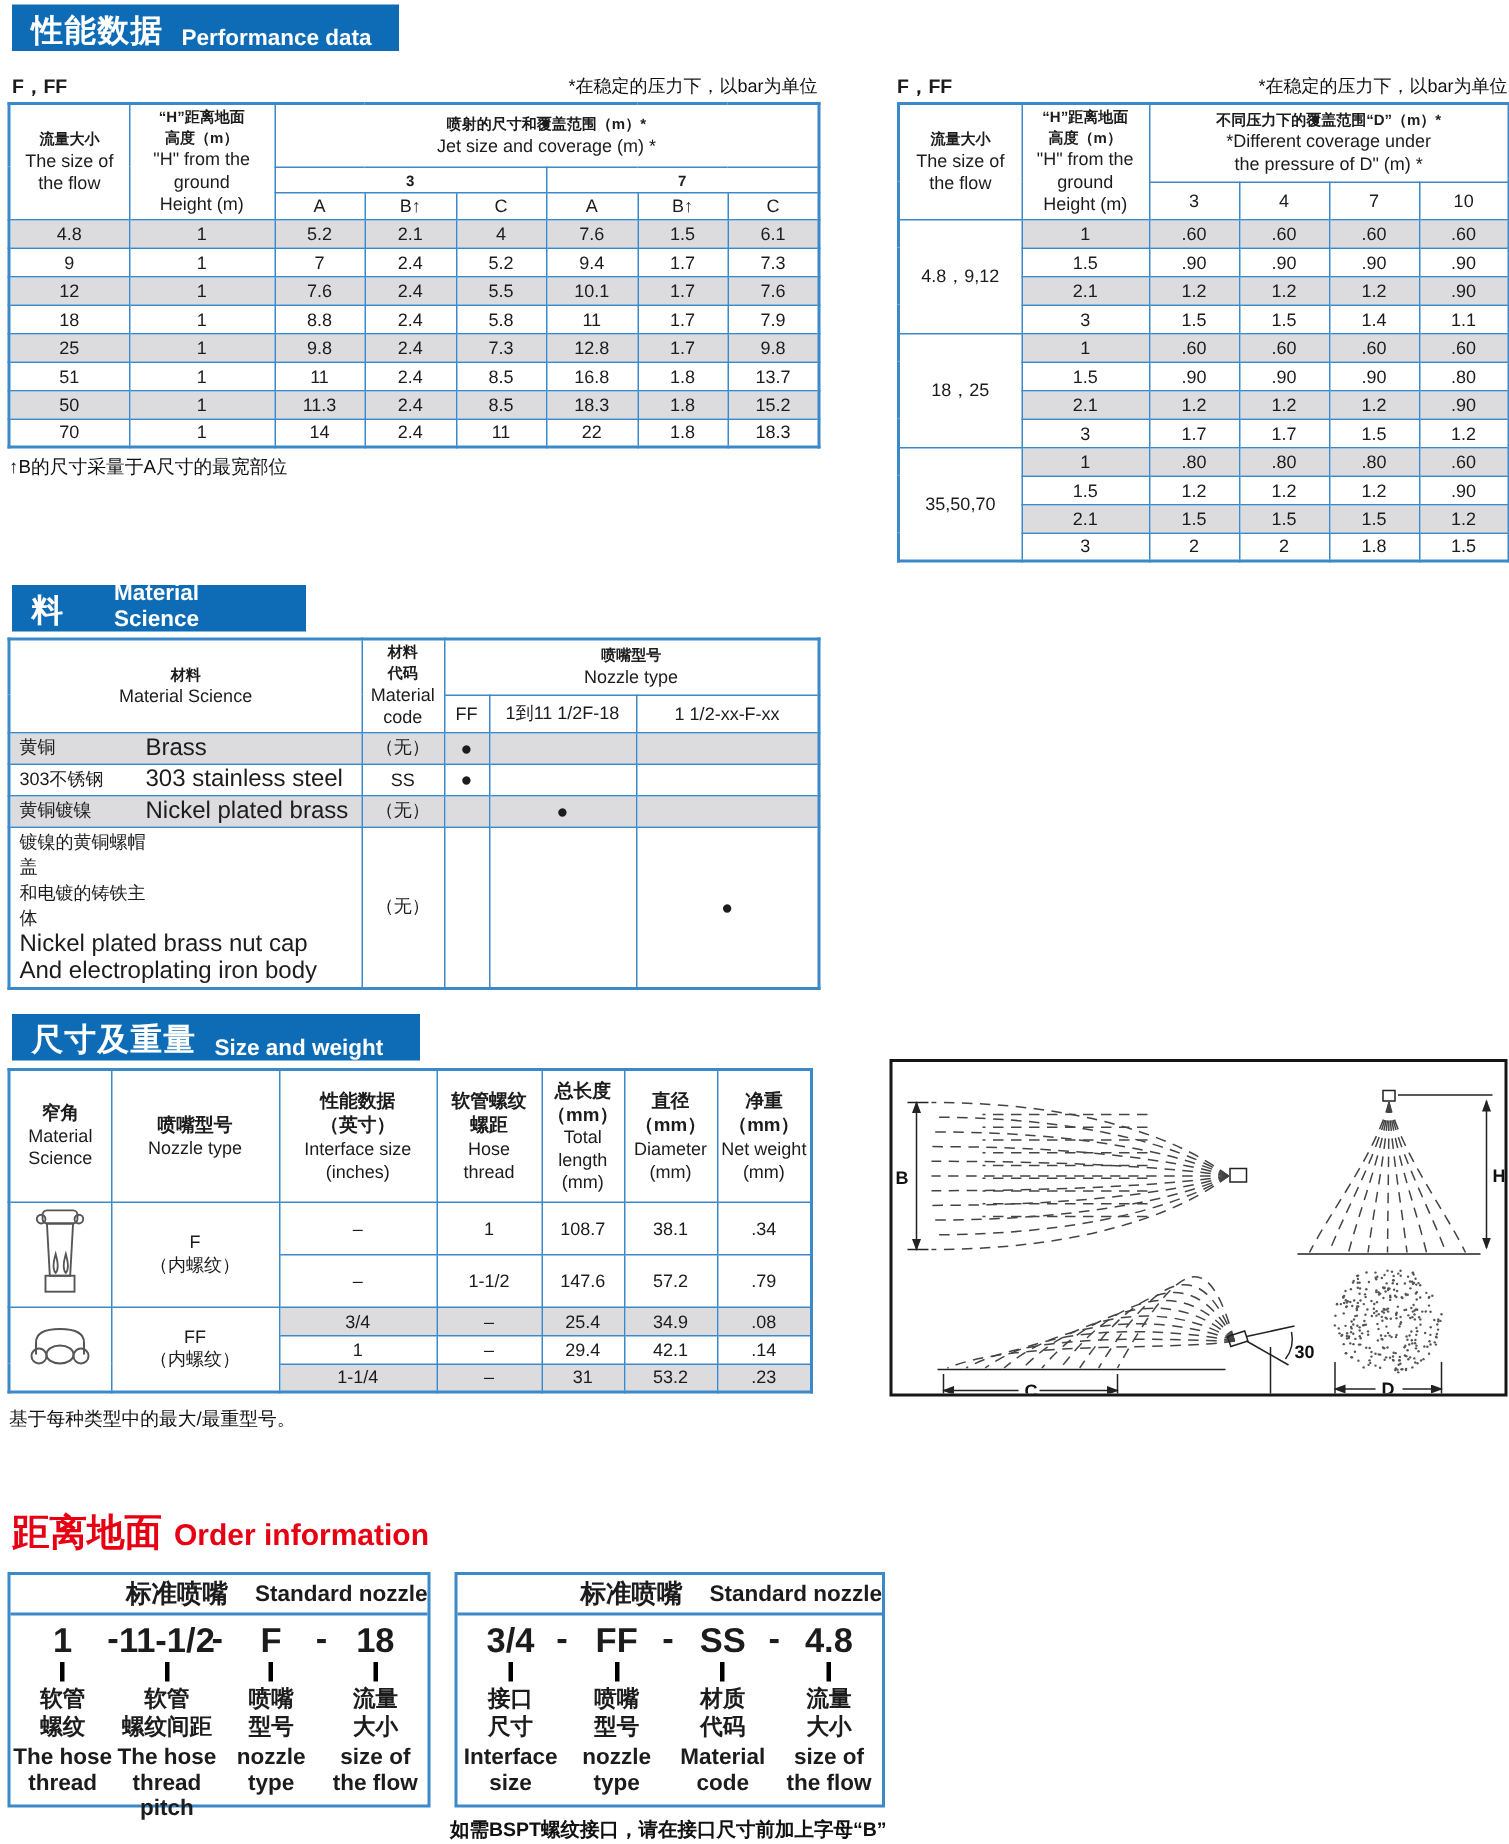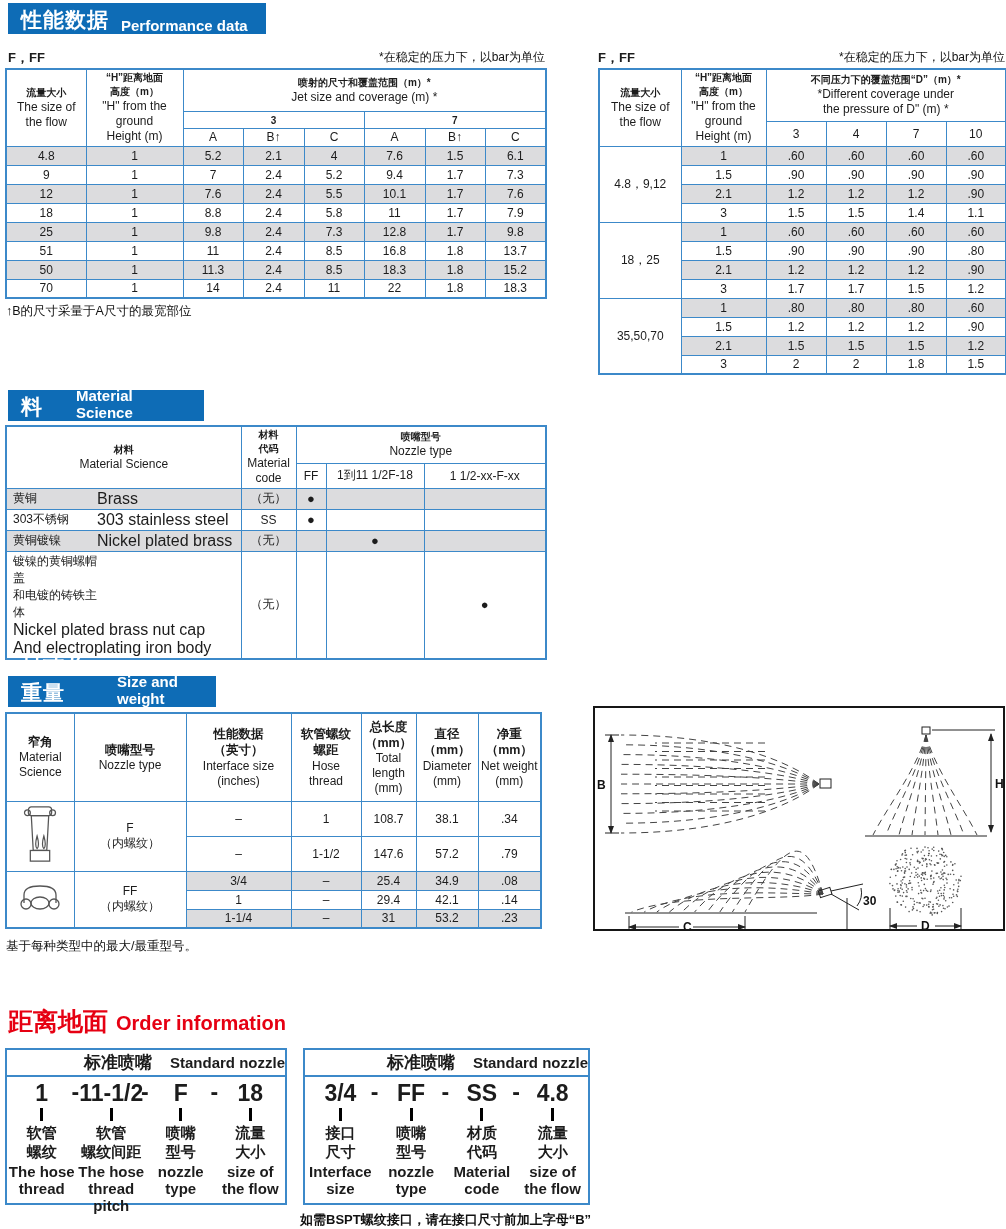--- a/index.html
+++ b/index.html
@@ -408,21 +408,21 @@
 和电镀的铸铁主体</span><span class="en pre">Nickel plated brass nut cap
 And electroplating iron body</span></td>
           <td class=" tall">（无）</td>
           <td class="tall dot"></td>
           <td class="tall dot"></td>
           <td class="tall dot">●</td>
         </tr>
       </tbody>
   </table>
 
-  <div class="sec-hdr" style="left:8px;top:676px;width:208px">
+  <div class="sec-hdr" style="left:8px;top:676px;width:272px">
     <span class="sh-zh">尺寸及重量</span>
     <span class="sh-en">Size and weight</span>
   </div>
 
   <table class="t-sw" id="sw-table" style="left:5px;top:712px;width:535px">
     <colgroup>
         <col style="width:68px">
         <col style="width:112px">
         <col style="width:105px">
         <col style="width:70px">

